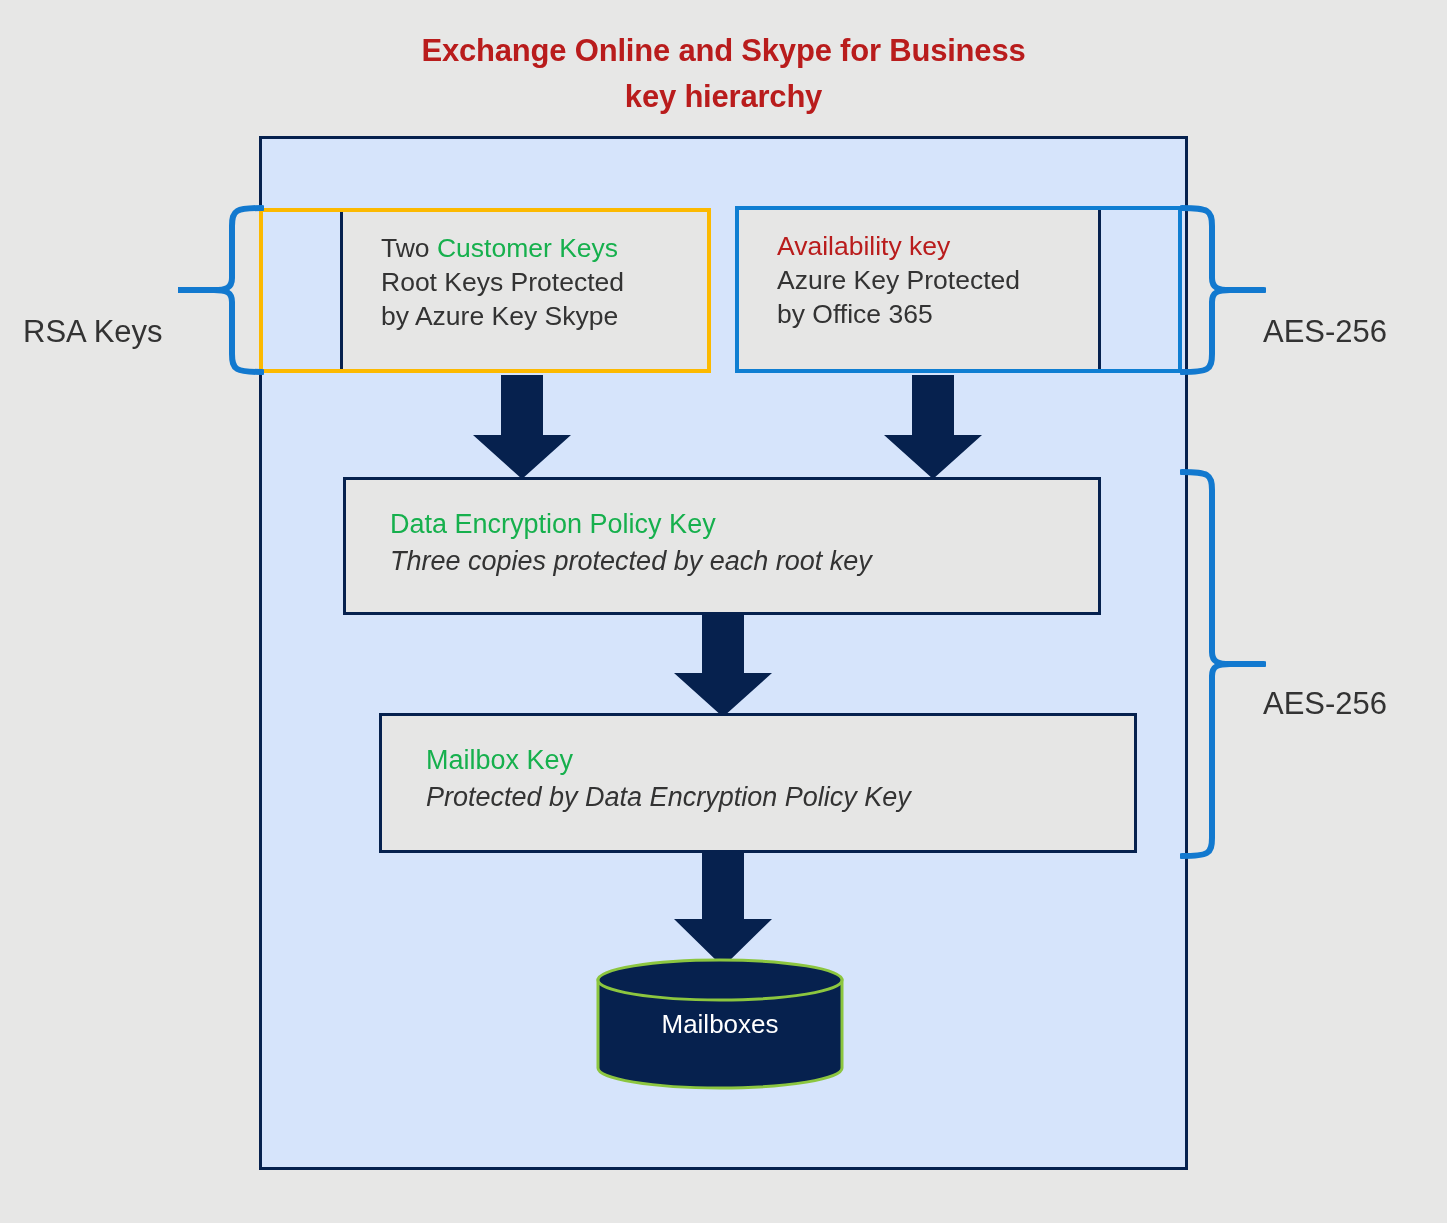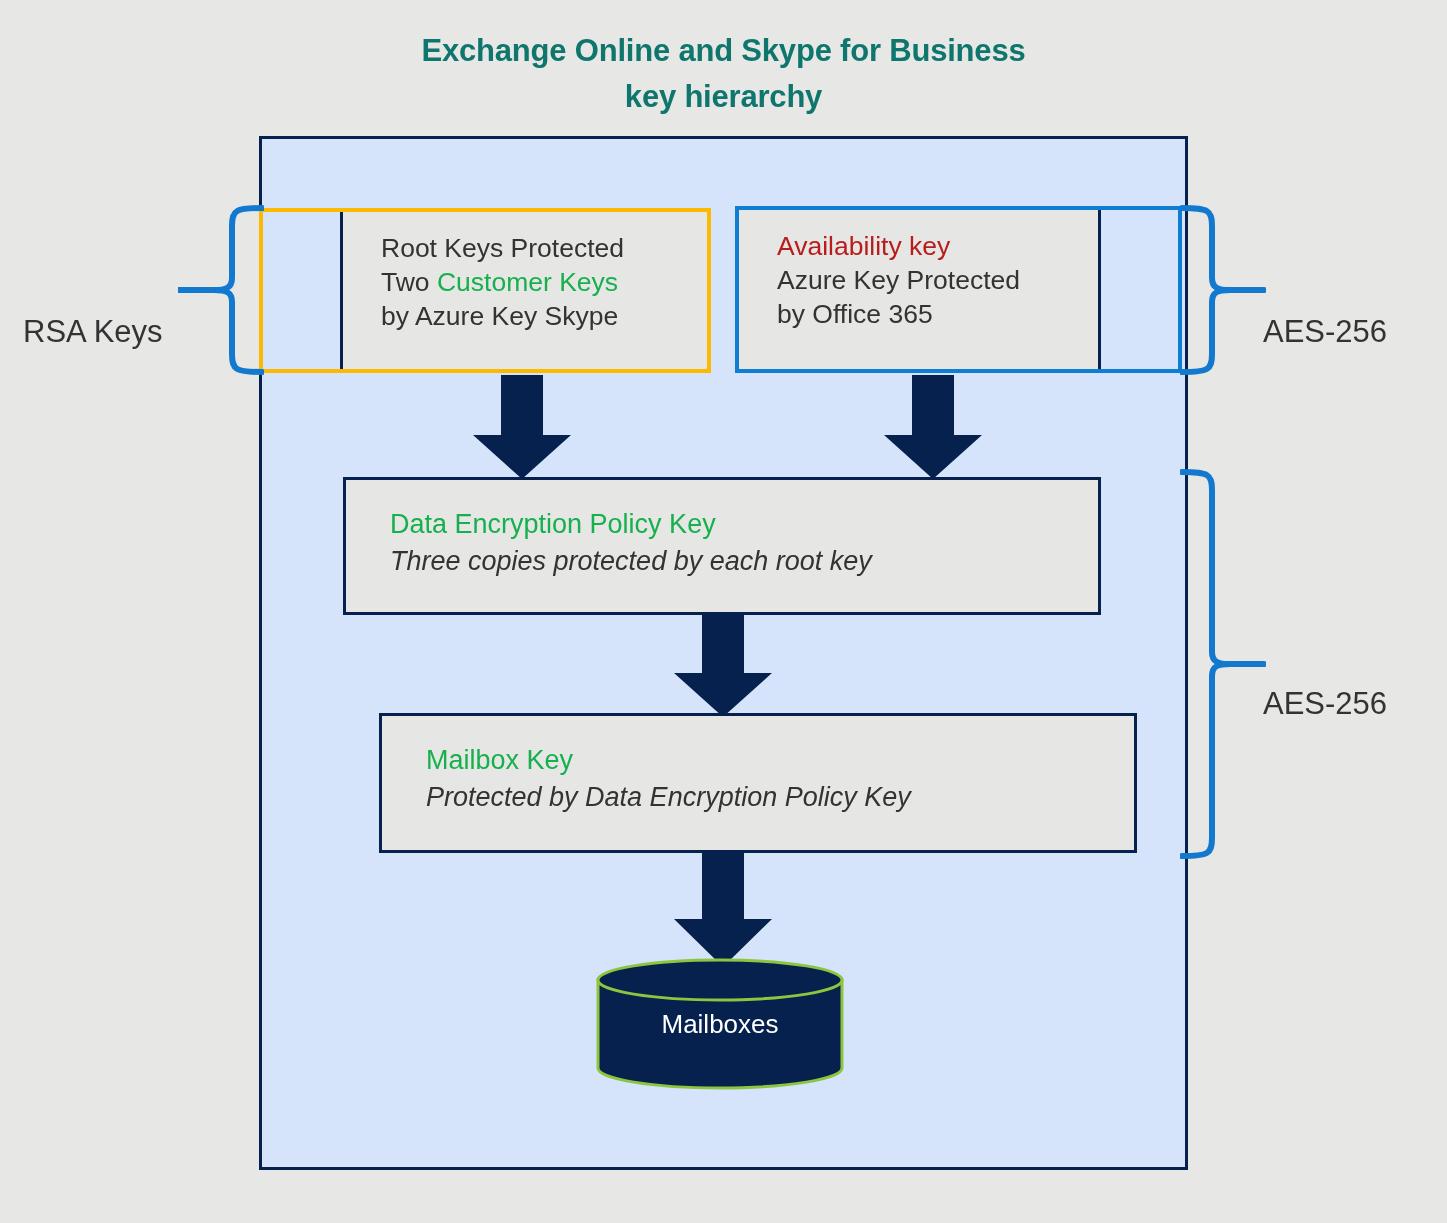--- a/index.html
+++ b/index.html
@@ -9,21 +9,21 @@
     font-family:"Liberation Sans", sans-serif;
     overflow:hidden;
     position:relative;
   }
   .stage{position:absolute;left:0;top:0;width:1447px;height:1223px;}
 
   
   .title{
     position:absolute;left:0;top:28px;width:1447px;
     text-align:center;
-    color:#0f766e;
+    color:#b91c1c;
     font-weight:bold;
     font-size:31px;
     line-height:46px;
     letter-spacing:-0.2px;
   }
   .title span{display:block;}
 
   
   .container{
     position:absolute;
@@ -133,22 +133,22 @@
     <polygon points="34,0 76,0 76,60 104,60 55,104 6,60 34,60" fill="#06214e"></polygon>
   </svg>
 
   <svg class="arrow" style="left:668px;top:851px;" width="110" height="118" viewBox="0 0 110 118">
     <polygon points="34,0 76,0 76,68 104,68 55,116 6,68 34,68" fill="#06214e"></polygon>
   </svg>
 
   <div class="outerkey left">
     <div class="key-pad"></div>
     <div class="key-body">
+      <div class="key-line head"><span>Two </span><span class="em">Customer Keys</span></div>
       <div class="key-line">Root Keys Protected</div>
-      <div class="key-line head"><span>Two </span><span class="em">Customer Keys</span></div>
       <div class="key-line">by Azure Key Skype</div>
     </div>
   </div>
 
   <div class="outerkey right">
     <div class="key-body">
       <div class="key-line green">Availability key</div>
       <div class="key-line">Azure Key Protected</div>
       <div class="key-line">by Office 365</div>
     </div>

